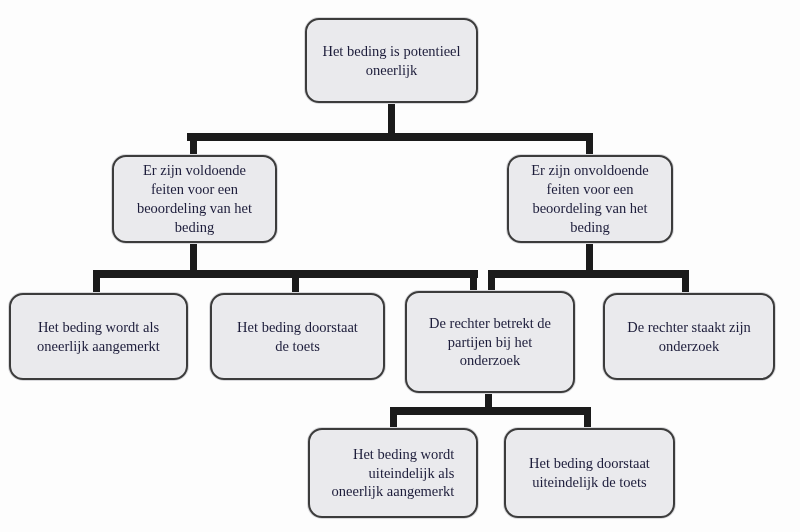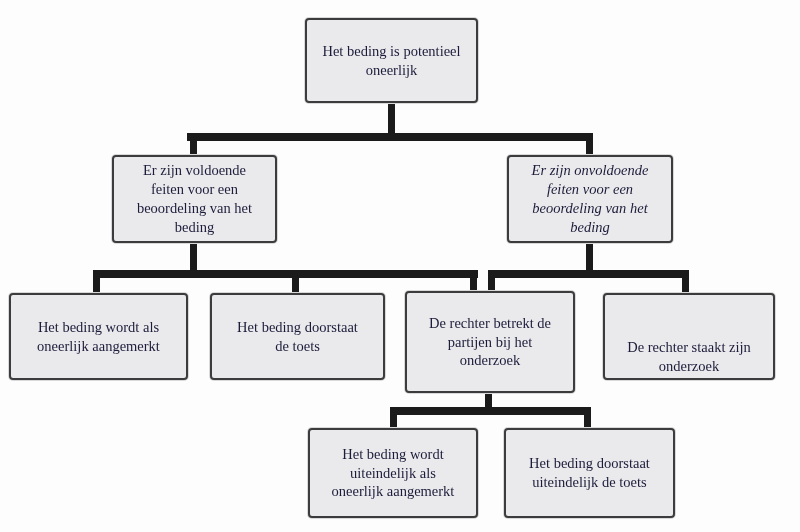--- a/index.html
+++ b/index.html
@@ -2,21 +2,21 @@
 <html><head>
 <meta charset="utf-8">
 <style>
   html,body{margin:0;padding:0;background:#ffffff;}
   .canvas{
     position:relative;width:800px;height:532px;background:#fdfdfd;overflow:hidden;
     font-family:"Liberation Serif", serif;
   }
   .node{
     position:absolute;box-sizing:border-box;
-    background:#eaeaed;border:2px solid #3c3c3c;border-radius:4px;
+    background:#eaeaed;border:2px solid #3c3c3c;border-radius:14px;
     box-shadow:0 0 0 1px #d9d9dc;
     display:flex;align-items:center;justify-content:center;
     text-align:center;padding:2px 5px;
     color:#1c1c3a;font-size:14.5px;line-height:1.3;
     white-space:pre-line;
   }
   .edge{position:absolute;background:#1b1b1b;}
 </style>
 </head>
 <body>
@@ -49,21 +49,21 @@
 oneerlijk</span>
   </div>
 
   <div class="node" style="left:112px;top:155px;width:165px;height:88px;">
     <span>Er zijn voldoende
 feiten voor een
 beoordeling van het
 beding</span>
   </div>
 
-  <div class="node" style="left:507px;top:155px;width:166px;height:88px;font-style:italic;">
+  <div class="node" style="left:507px;top:155px;width:166px;height:88px;">
     <span>Er zijn onvoldoende
 feiten voor een
 beoordeling van het
 beding</span>
   </div>
 
   <div class="node" style="left:9px;top:293px;width:179px;height:87px;">
     <span>Het beding wordt als
 oneerlijk aangemerkt</span>
   </div>
@@ -72,26 +72,26 @@
     <span>Het beding doorstaat
 de toets</span>
   </div>
 
   <div class="node" style="left:405px;top:291px;width:170px;height:102px;">
     <span>De rechter betrekt de
 partijen bij het
 onderzoek</span>
   </div>
 
-  <div class="node" style="left:603px;top:293px;width:172px;height:87px;align-items:flex-end;">
+  <div class="node" style="left:603px;top:293px;width:172px;height:87px;">
     <span>De rechter staakt zijn
 onderzoek</span>
   </div>
 
-  <div class="node" style="left:308px;top:428px;width:170px;height:90px;">
+  <div class="node" style="left:308px;top:428px;width:170px;height:90px;text-align:right;">
     <span>Het beding wordt
 uiteindelijk als
 oneerlijk aangemerkt</span>
   </div>
 
   <div class="node" style="left:504px;top:428px;width:171px;height:90px;">
     <span>Het beding doorstaat
 uiteindelijk de toets</span>
   </div>
 

